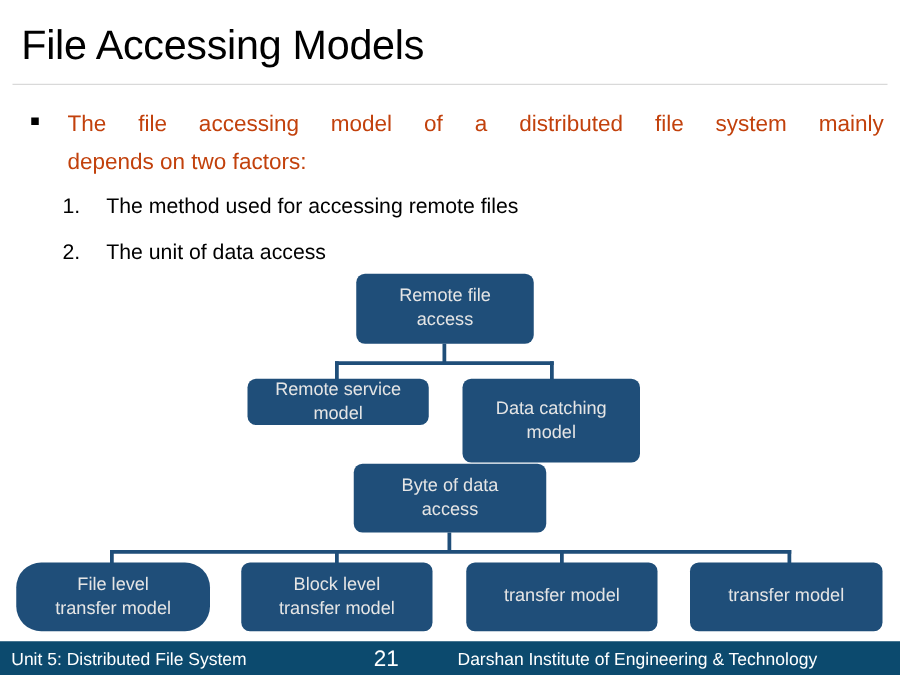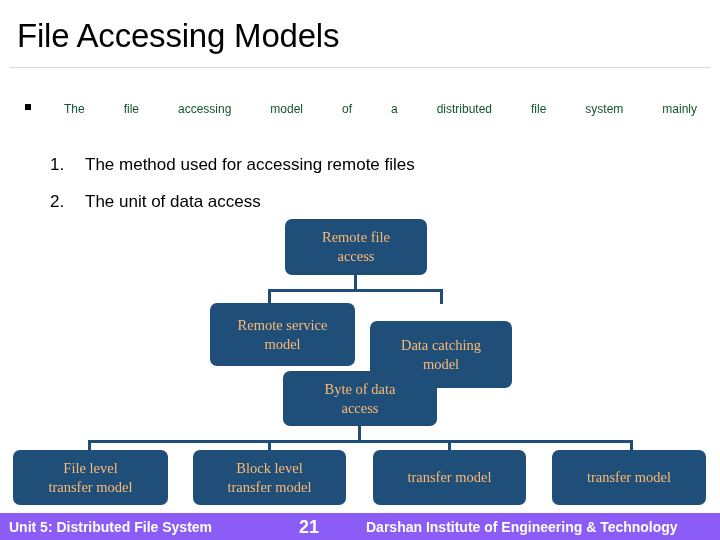--- a/index.html
+++ b/index.html
@@ -50,24 +50,24 @@
   }
   .bullet-mark {
     position: absolute;
     left: 12px;
     top: 10px;
     width: 6px;
     height: 6px;
     background: #000000;
   }
   .bullet-para {
-    font-size: 12px;
+    font-size: 18px;
     line-height: 30px;
-    color: #14532d;
-    margin: 16px;
+    color: #c2410c;
+    margin: 6px;
   }
   .bullet-para .ln1 {
     display: block;
     text-align: justify;
     text-align-last: justify;
     white-space: normal;
   }
   .bullet-para .ln2 {
     display: block;
     text-align: left;
@@ -104,47 +104,45 @@
     position: absolute;
     left: 0;
     top: 0;
     width: 720px;
     height: 513px;
   }
   .node {
     position: absolute;
     background: #1f4e79;
     border-radius: 7px;
-    color: #fdba74;
+    color: #e5e5e5;
     font-size: 14.5px;
     line-height: 19px;
     text-align: center;
     display: flex;
     align-items: center;
     justify-content: center;
     box-sizing: border-box;
     padding: 2px 4px;
-    font-family: Liberation Serif, serif;
   }
   .node span { display: block; width: 100%; }
 
   .connector {
     position: absolute;
     background: #1f4e79;
   }
 
   
   .footer-bar {
     position: absolute;
     left: 0;
     top: 513px;
     width: 720px;
     height: 27px;
-    background: #8b5cf6;
-    font-weight: bold;
+    background: #0c4a6e;
   }
   .footer-unit {
     position: absolute;
     left: 9px;
     top: 5px;
     font-size: 14px;
     line-height: 18px;
     color: #ffffff;
     white-space: nowrap;
   }
@@ -170,20 +168,21 @@
 <body>
 
 <div class="slide-title">File Accessing Models</div>
 <div class="title-rule"></div>
 
 <div class="bullet-block">
   <div class="bullet-row">
     <span class="bullet-mark"></span>
     <p class="bullet-para">
       <span class="ln1">The file accessing model of a distributed file system mainly</span>
+      <span class="ln2">depends on two factors:</span>
     </p>
   </div>
 </div>
 
 <div class="num-list">
   <div class="num-row">
     <span class="num-marker">1.</span>
     <span class="num-text">The method used for accessing remote files</span>
   </div>
   <div class="num-row">
@@ -199,48 +198,48 @@
       <span>Remote file</span>
       <span>access</span>
     </span>
   </div>
 
   <div class="connector" style="left:354px; top:275px; width:3px; height:16px;"></div>
   <div class="connector" style="left:268px; top:289px; width:175px; height:3px;"></div>
   <div class="connector" style="left:268px; top:289px; width:3px; height:15px;"></div>
   <div class="connector" style="left:440px; top:289px; width:3px; height:15px;"></div>
 
-  <div class="node" style="left:210px; top:303px; width:145px; height:63px;">
+  <div class="node" style="left:198px; top:303px; width:145px; height:37px;">
     <span>
       <span>Remote service</span>
       <span>model</span>
     </span>
   </div>
-  <div class="node" style="left:370px; top:321px; width:142px; height:67px;">
+  <div class="node" style="left:370px; top:303px; width:142px; height:67px;">
     <span>
       <span>Data catching</span>
       <span>model</span>
     </span>
   </div>
 
   <div class="node" style="left:283px; top:371px; width:154px; height:55px;">
     <span>
       <span>Byte of data</span>
       <span>access</span>
     </span>
   </div>
 
   <div class="connector" style="left:358px; top:426px; width:3px; height:16px;"></div>
   <div class="connector" style="left:88px; top:440px; width:545px; height:3px;"></div>
   <div class="connector" style="left:88px; top:440px; width:3px; height:12px;"></div>
   <div class="connector" style="left:268px; top:440px; width:3px; height:12px;"></div>
   <div class="connector" style="left:448px; top:440px; width:3px; height:12px;"></div>
   <div class="connector" style="left:630px; top:440px; width:3px; height:12px;"></div>
 
-  <div class="node" style="left:13px; top:450px; width:155px; height:55px;">
+  <div class="node" style="left:13px; top:450px; width:155px; height:55px;border-radius:20px;">
     <span>
       <span>File level</span>
       <span>transfer model</span>
     </span>
   </div>
   <div class="node" style="left:193px; top:450px; width:153px; height:55px;">
     <span>
       <span>Block level</span>
       <span>transfer model</span>
     </span>

